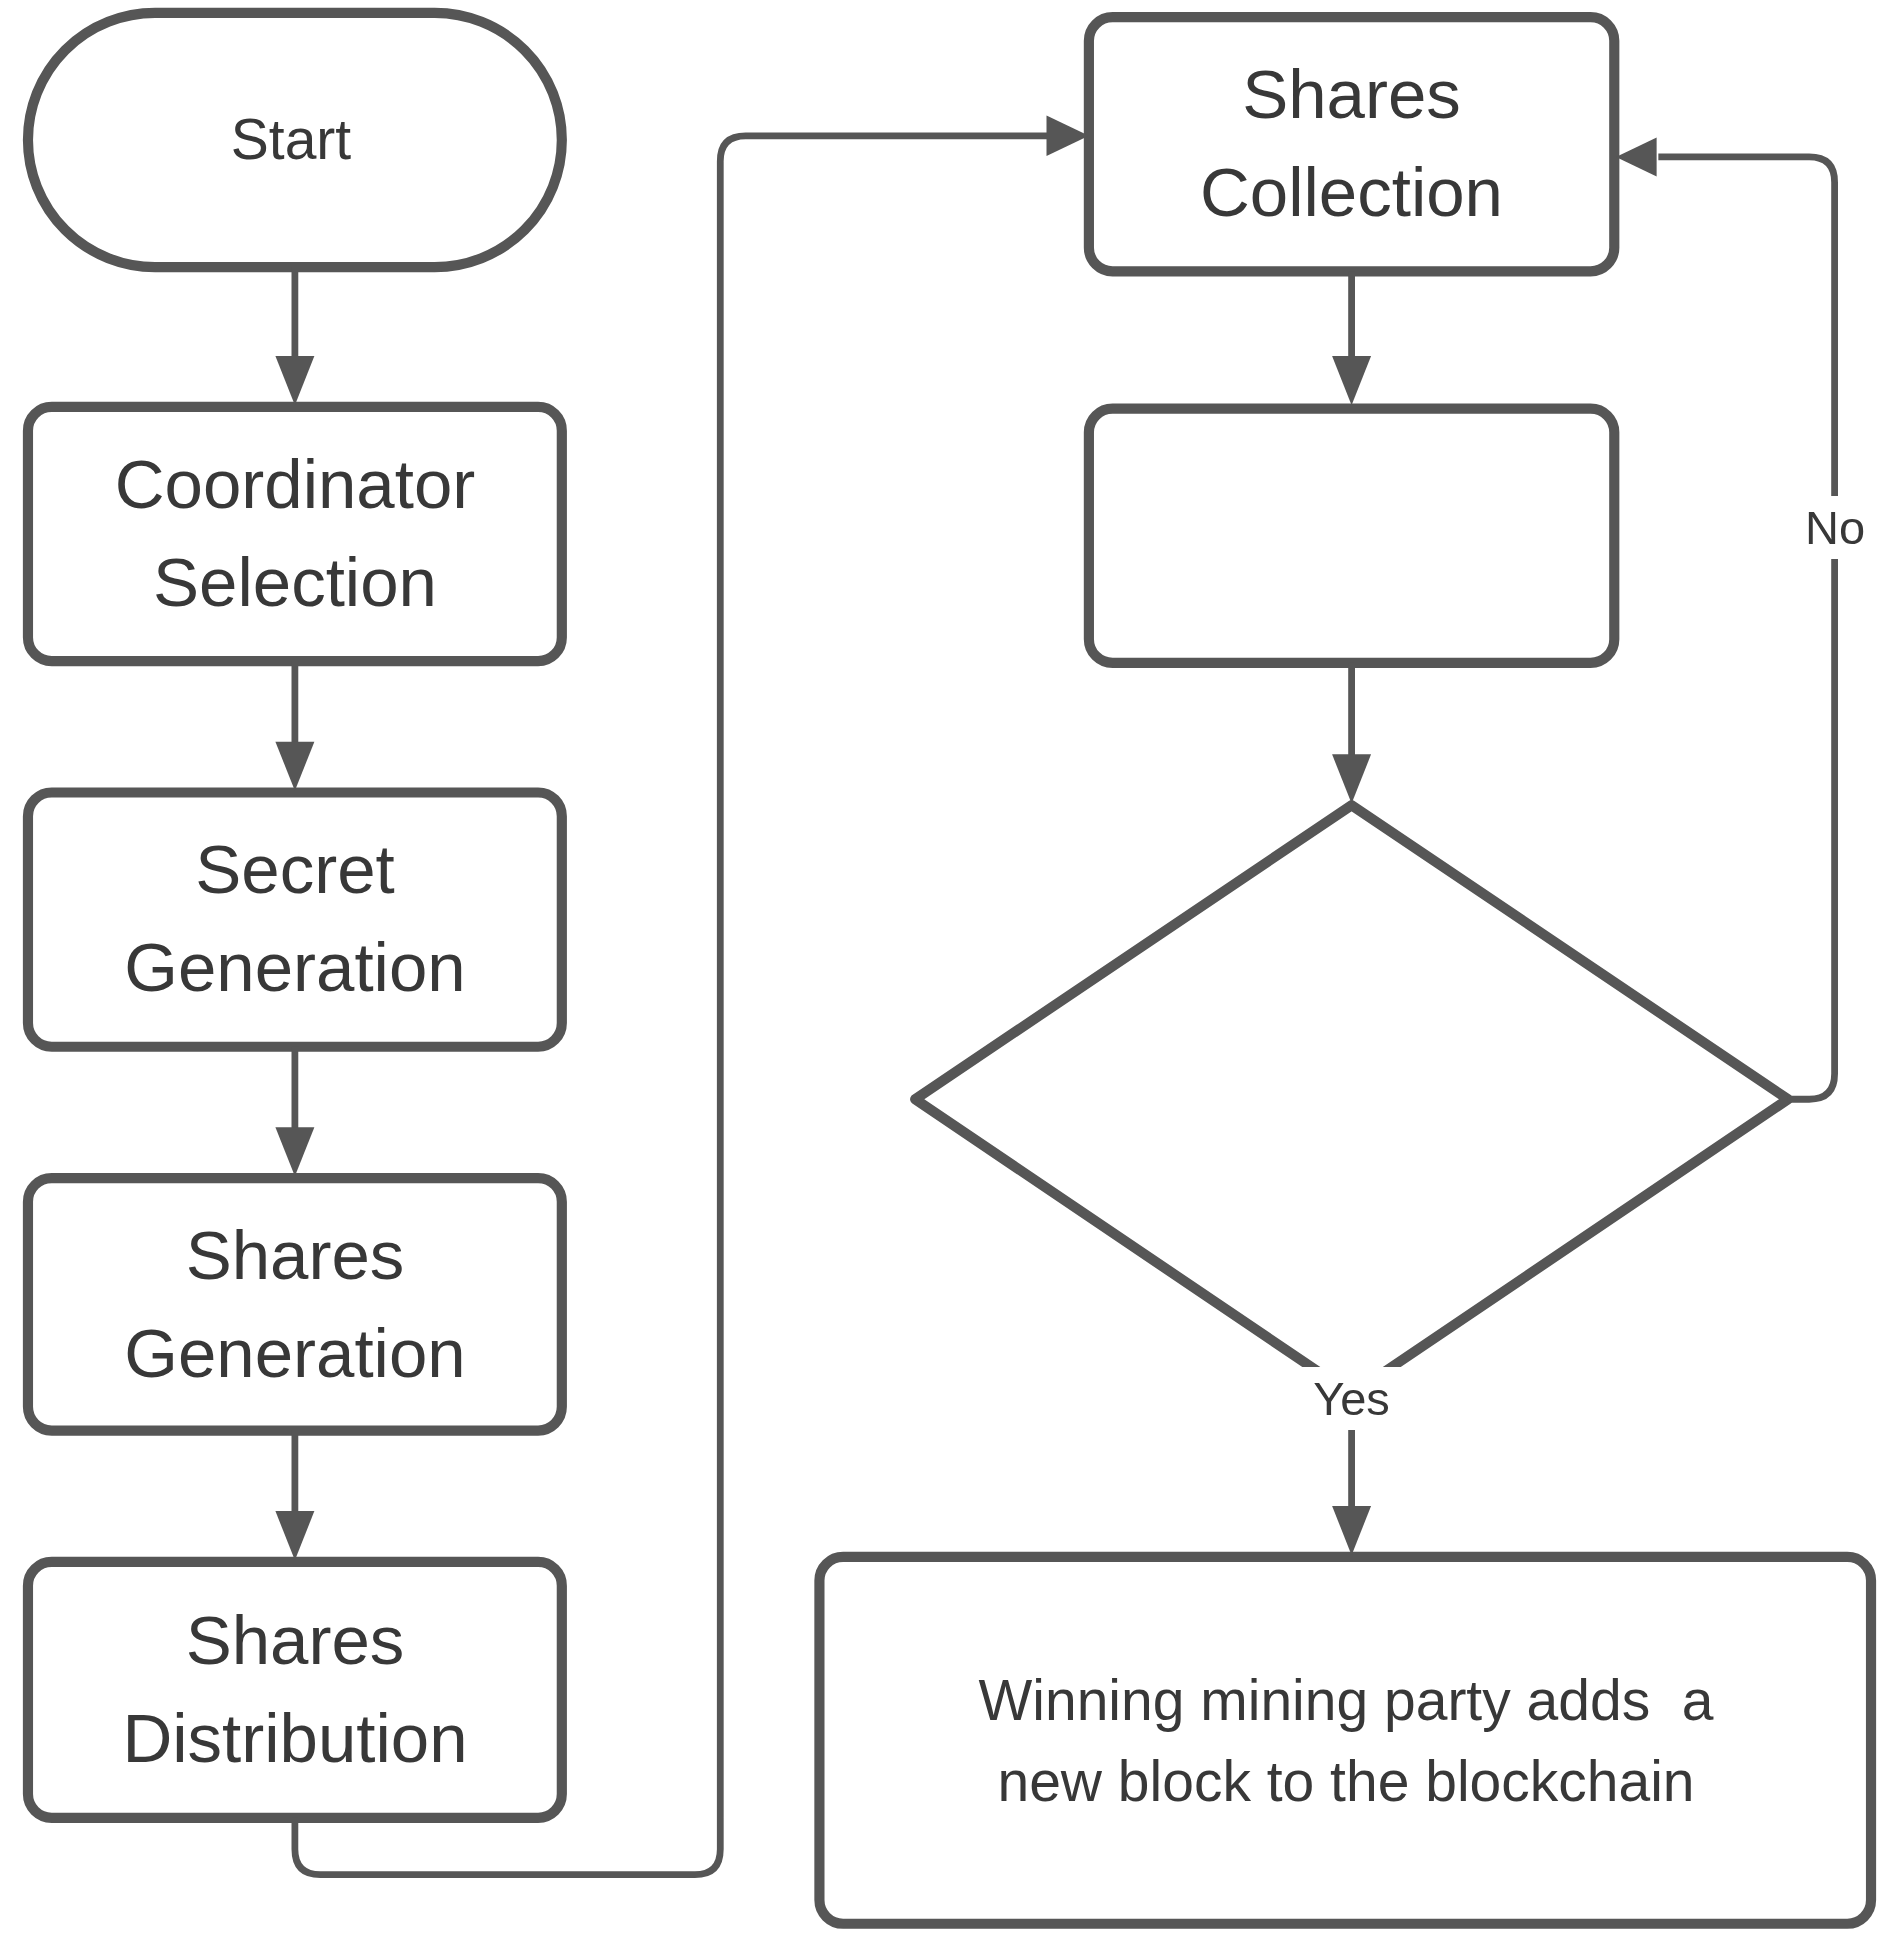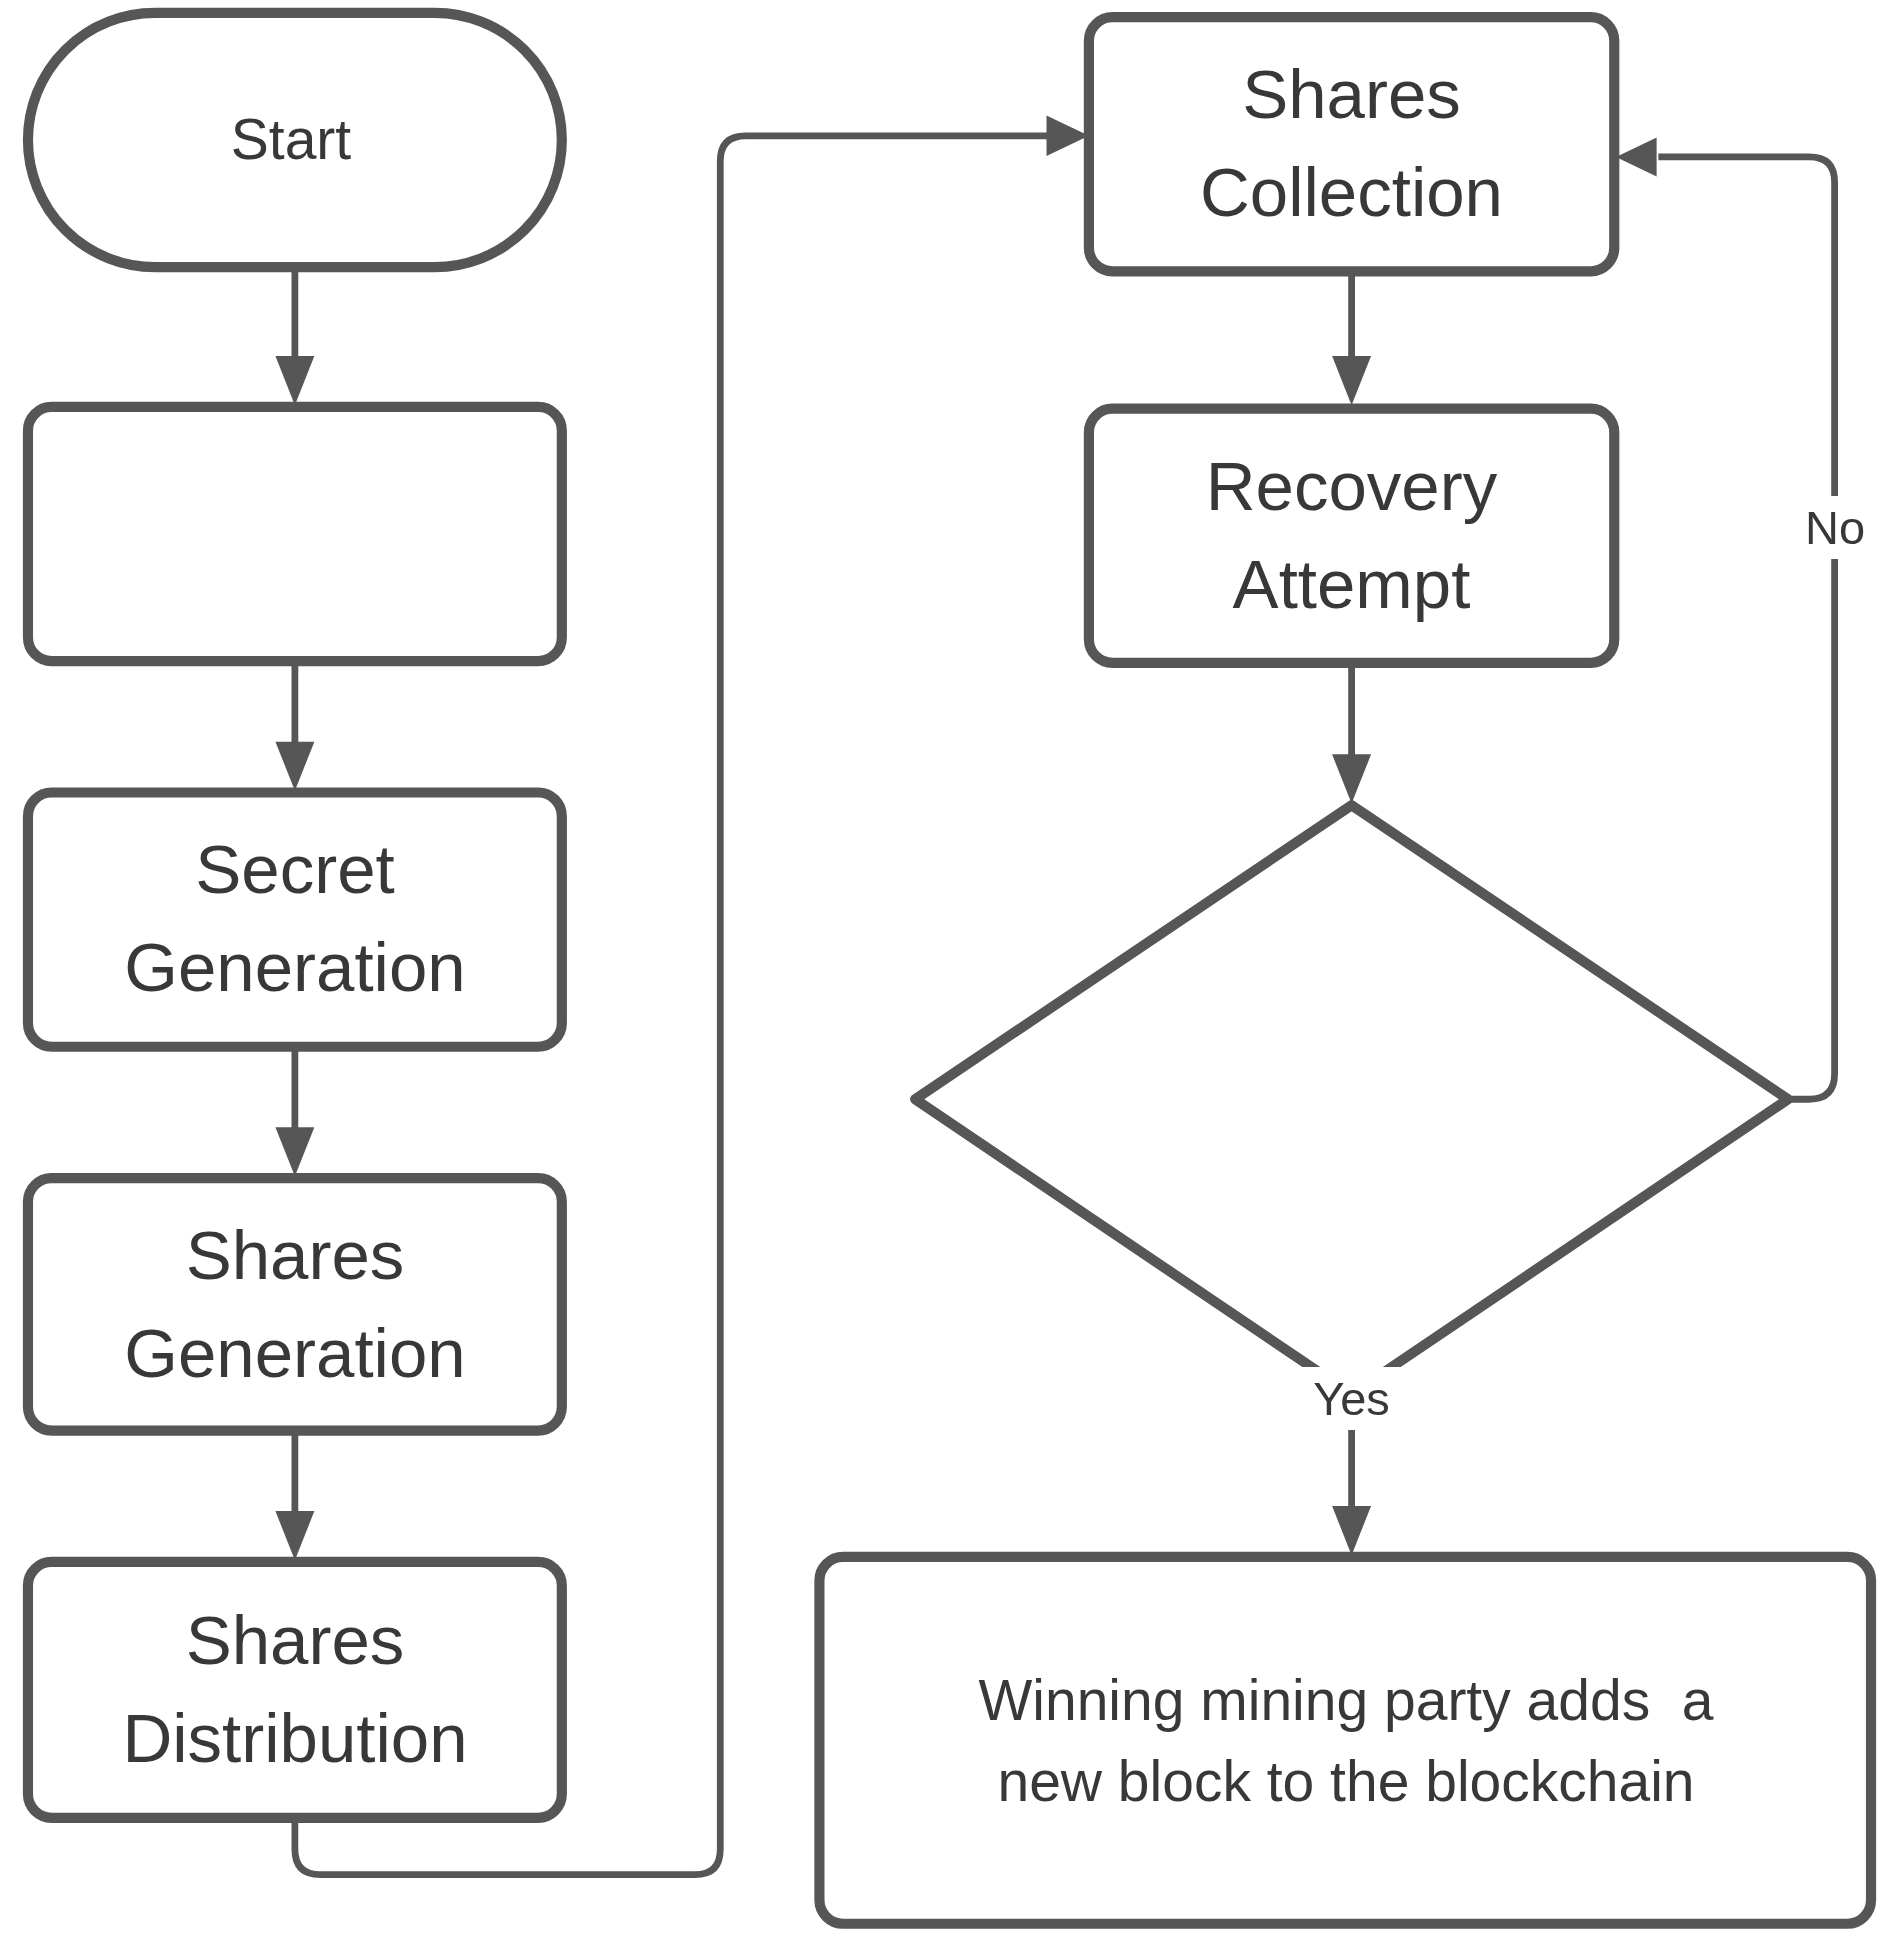--- a/index.html
+++ b/index.html
@@ -82,35 +82,35 @@
       <polygon points="1235,136 1235,184 1285,160"></polygon>
       <polygon points="1572,420 1618,420 1595,478"></polygon>
       <polygon points="1572,890 1618,890 1595,948"></polygon>
       <polygon points="1572,1777 1618,1777 1595,1835"></polygon>
       <polygon points="1955,162 1955,208 1907,185"></polygon>
     </g>
   </svg>
 
   <div class="label big" style="left:24px; top:12.7px; width:534px; height:254px;">Start</div>
 
+  <div class="label" style="left:28px; top:407px; width:534px; height:254px;">Coordinator
+Selection</div>
 
   <div class="label" style="left:28px; top:792px; width:534px; height:254px;">Secret
 Generation</div>
 
   <div class="label" style="left:28px; top:1178px; width:534px; height:253px;">Shares
 Generation</div>
 
   <div class="label" style="left:28px; top:1562px; width:534px; height:256px;">Shares
 Distribution</div>
 
   <div class="label" style="left:1089px; top:17px; width:525px; height:254px;">Shares
 Collection</div>
 
-  <div class="label" style="left:1089px; top:409px; width:525px; height:254px;">Recovery
-Attempt</div>
 
 
   <div class="label big" style="left:820px; top:1557px; width:1052px; height:367px;">Winning mining party adds  a
 new block to the blockchain</div>
 
   <div class="edge-label" style="left:1282px; top:1367px; width:139px; height:63px;">Yes</div>
 
   <div class="edge-label" style="left:1774px; top:496px; width:122px; height:63px;">No</div>
 
 </div>

